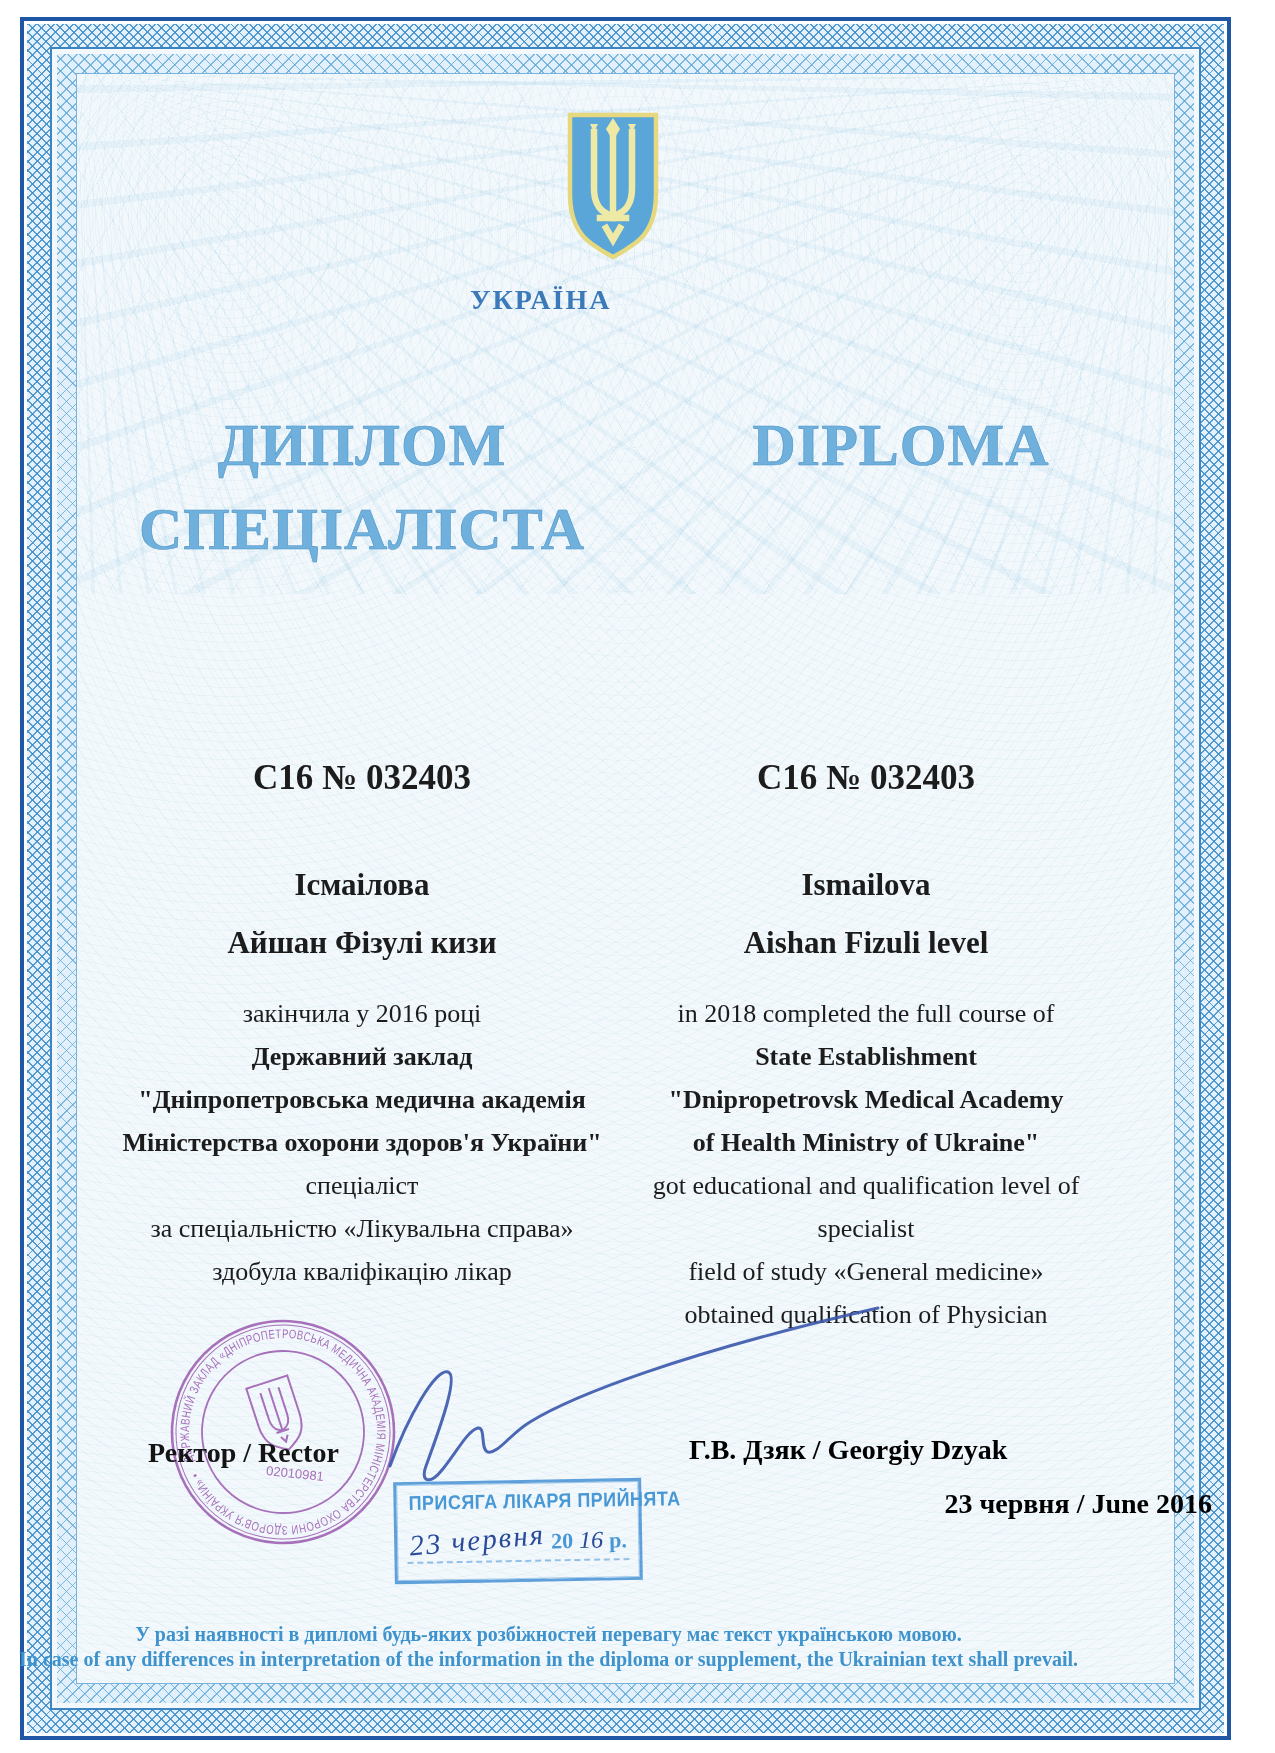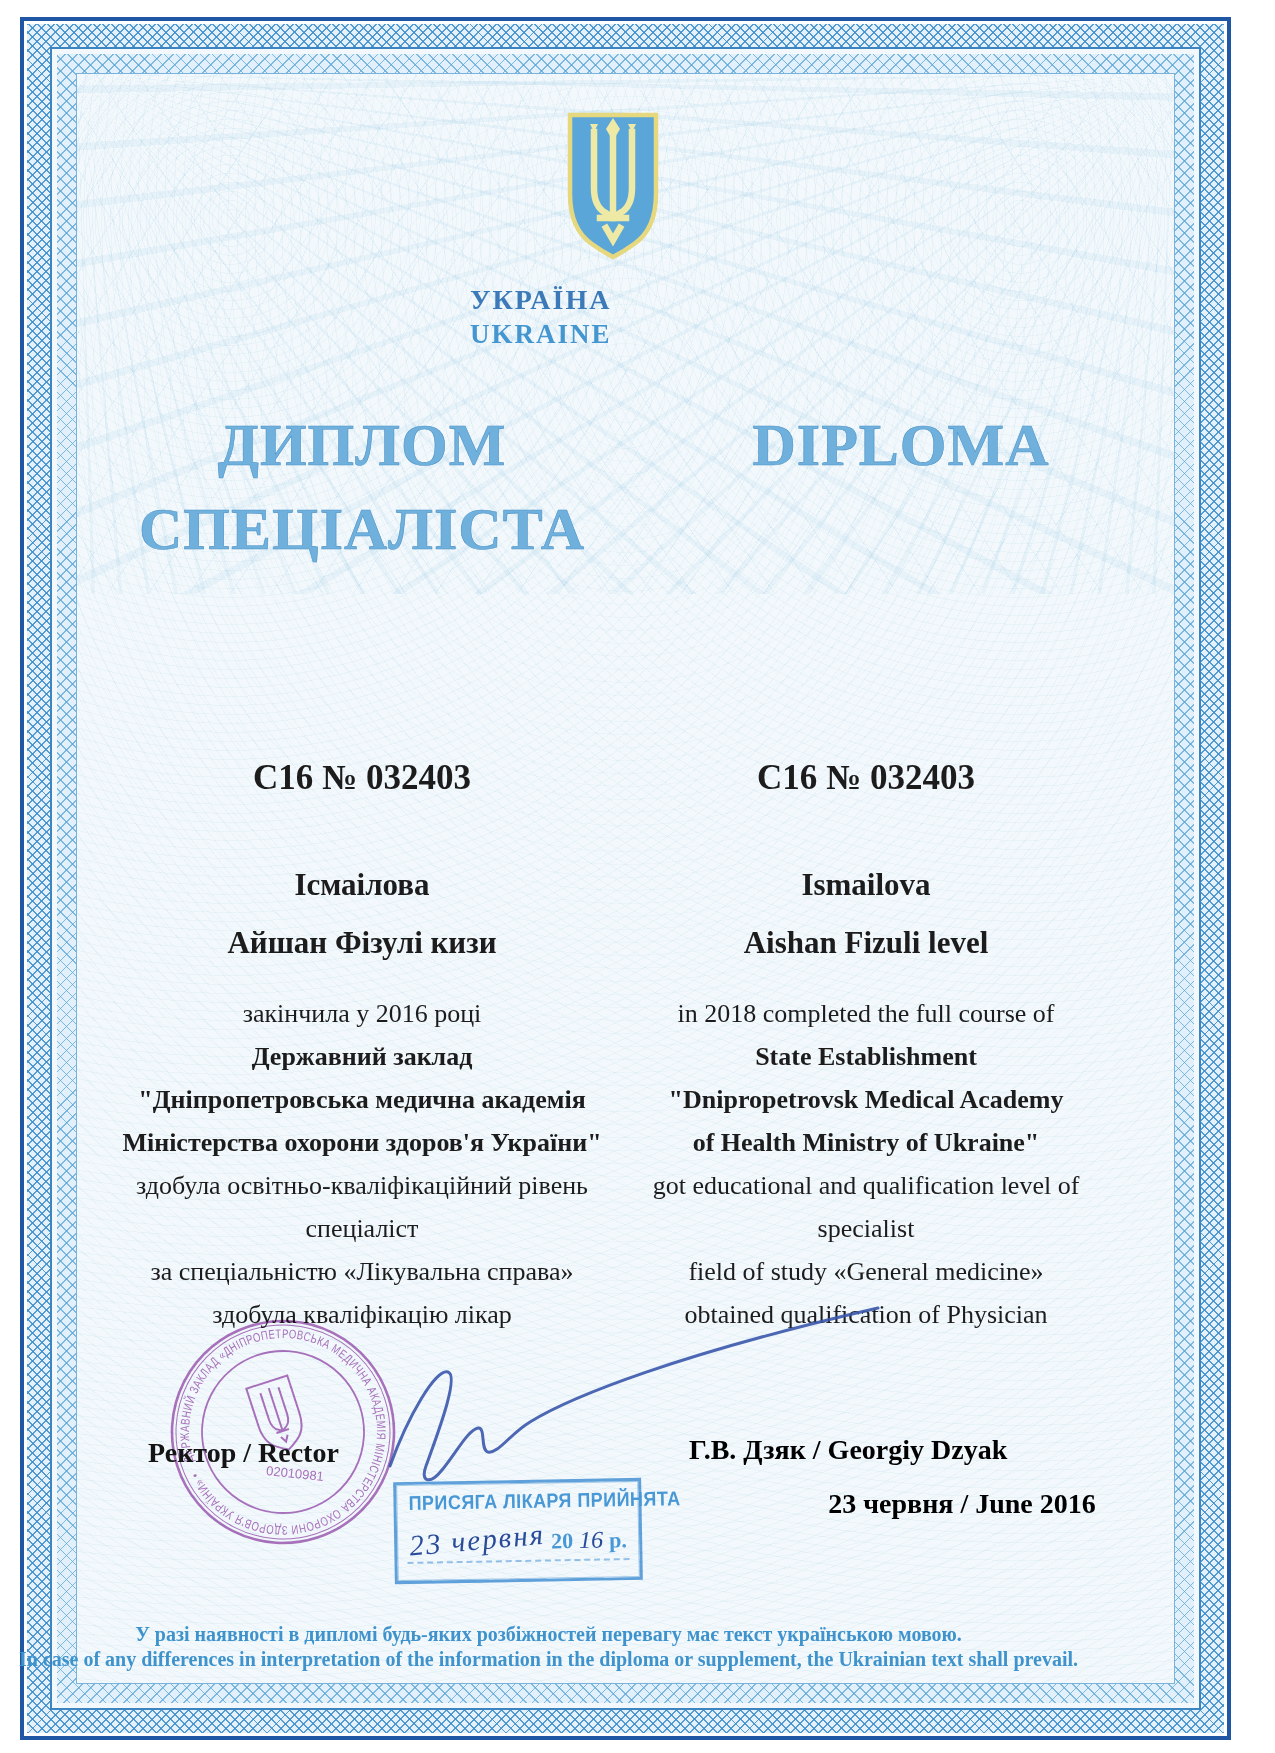--- a/index.html
+++ b/index.html
@@ -46,21 +46,21 @@
   .col-uk{left:62px;width:600px;text-align:center;color:#1c1c1c;}
   .col-en{left:566px;width:600px;text-align:center;color:#1c1c1c;}
   .serial{top:758px;font-size:35px;font-weight:bold;}
   .names{top:856px;font-size:31px;font-weight:bold;line-height:58px;}
   .bodytxt{top:992px;font-size:26px;line-height:43px;}
   .bodytxt .b{font-weight:bold;}
 
   
   .rector{left:148px;top:1437px;font-size:28px;font-weight:bold;color:#141414;z-index:3;}
   .dzyak{left:689px;top:1434px;width:500px;text-align:left;font-size:28px;font-weight:bold;}
-  .date-right{left:712px;top:1488px;width:500px;text-align:center;font-size:28px;font-weight:bold;}
+  .date-right{left:712px;top:1488px;width:500px;text-align:right;font-size:28px;font-weight:bold;}
 
   .round-stamp{left:163px;top:1312px;width:240px;height:240px;mix-blend-mode:multiply;opacity:.88;z-index:2;}
   .signature{left:372px;top:1298px;width:520px;height:195px;z-index:2;}
 
   .oath-stamp{left:394px;top:1480px;width:242px;height:96px;border:3px solid rgba(74,151,216,.85);
      box-shadow:inset 0 0 0 1px rgba(74,151,216,.45);transform:rotate(-1deg);
      text-align:center;mix-blend-mode:multiply;z-index:3;background:rgba(255,255,255,.05);}
   .oath-title{margin-top:7px;font-family:"Liberation Sans","DejaVu Sans",sans-serif;
      font-size:20px;font-weight:bold;color:#4d9dda;transform:scaleX(.9);letter-spacing:.5px;white-space:nowrap;}
   .oath-date{margin-top:10px;display:flex;align-items:baseline;justify-content:center;gap:6px;
@@ -93,21 +93,20 @@
       <path d="M69,22 V78 Q69,97 57,103 L52,106"></path>
       <path d="M37,108 H63"></path>
       <path d="M43,118 L50,130 L57,118"></path>
     </g>
     <path d="M50,8 L57,19 L50,31 L43,19 Z" fill="#efe9a6"></path>
     <path d="M27,14 L31,22 L35,14 Z M65,14 L69,22 L73,14 Z" fill="#efe9a6"></path>
   </svg>
 
   <div class="abs country">
     <div class="uk">УКРАЇНА</div>
-    <div class="en">UKRAINE</div>
   </div>
 
   <div class="abs big-title title-uk">
     <div>ДИПЛОМ</div>
     <div>СПЕЦІАЛІСТА</div>
   </div>
   <div class="abs big-title title-en">
     <div>DIPLOMA</div>
   </div>
 
@@ -121,21 +120,20 @@
   <div class="abs col-en names">
     <div>Ismailova</div>
     <div>Aishan Fizuli level</div>
   </div>
 
   <div class="abs col-uk bodytxt">
     <div>закінчила у 2016 році</div>
     <div class="b">Державний заклад</div>
     <div class="b">"Дніпропетровська медична академія</div>
     <div class="b">Міністерства охорони здоров'я України"</div>
-    <div>здобула освітньо-кваліфікаційний рівень</div>
     <div>спеціаліст</div>
     <div>за спеціальністю «Лікувальна справа»</div>
     <div>здобула кваліфікацію лікар</div>
   </div>
   <div class="abs col-en bodytxt">
     <div>in 2018 completed the full course of</div>
     <div class="b">State Establishment</div>
     <div class="b">"Dnipropetrovsk Medical Academy</div>
     <div class="b">of Health Ministry of Ukraine"</div>
     <div>got educational and qualification level of</div>

